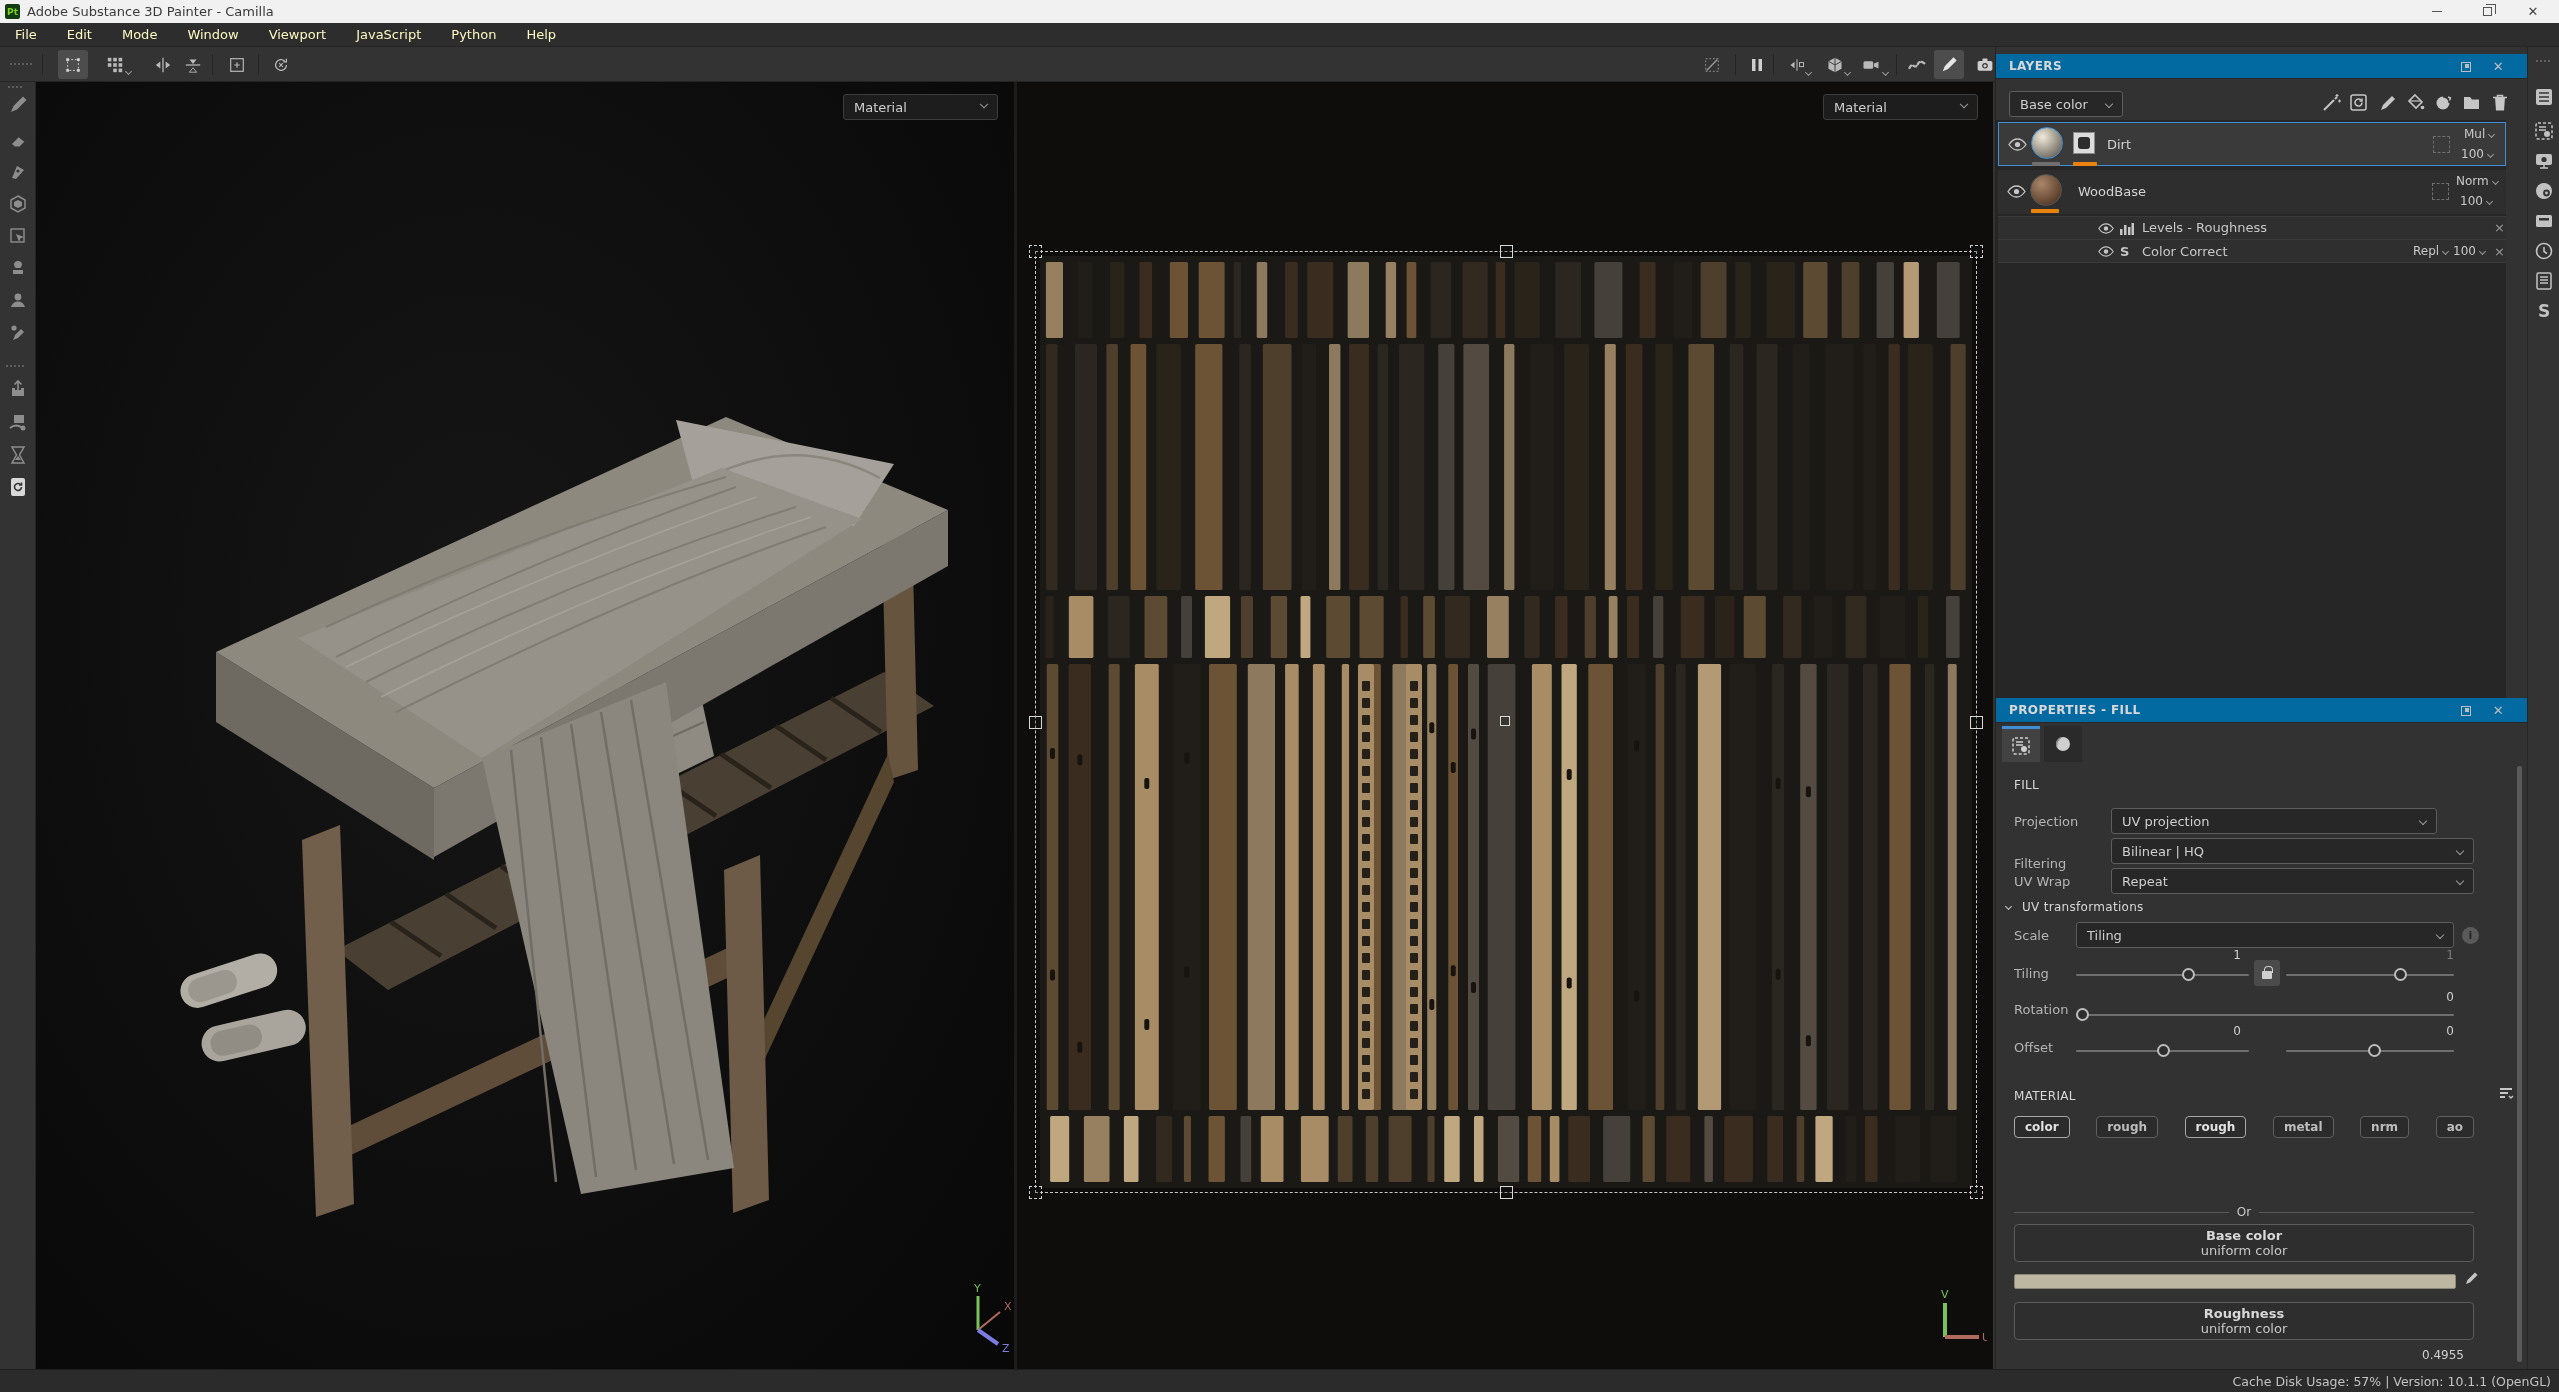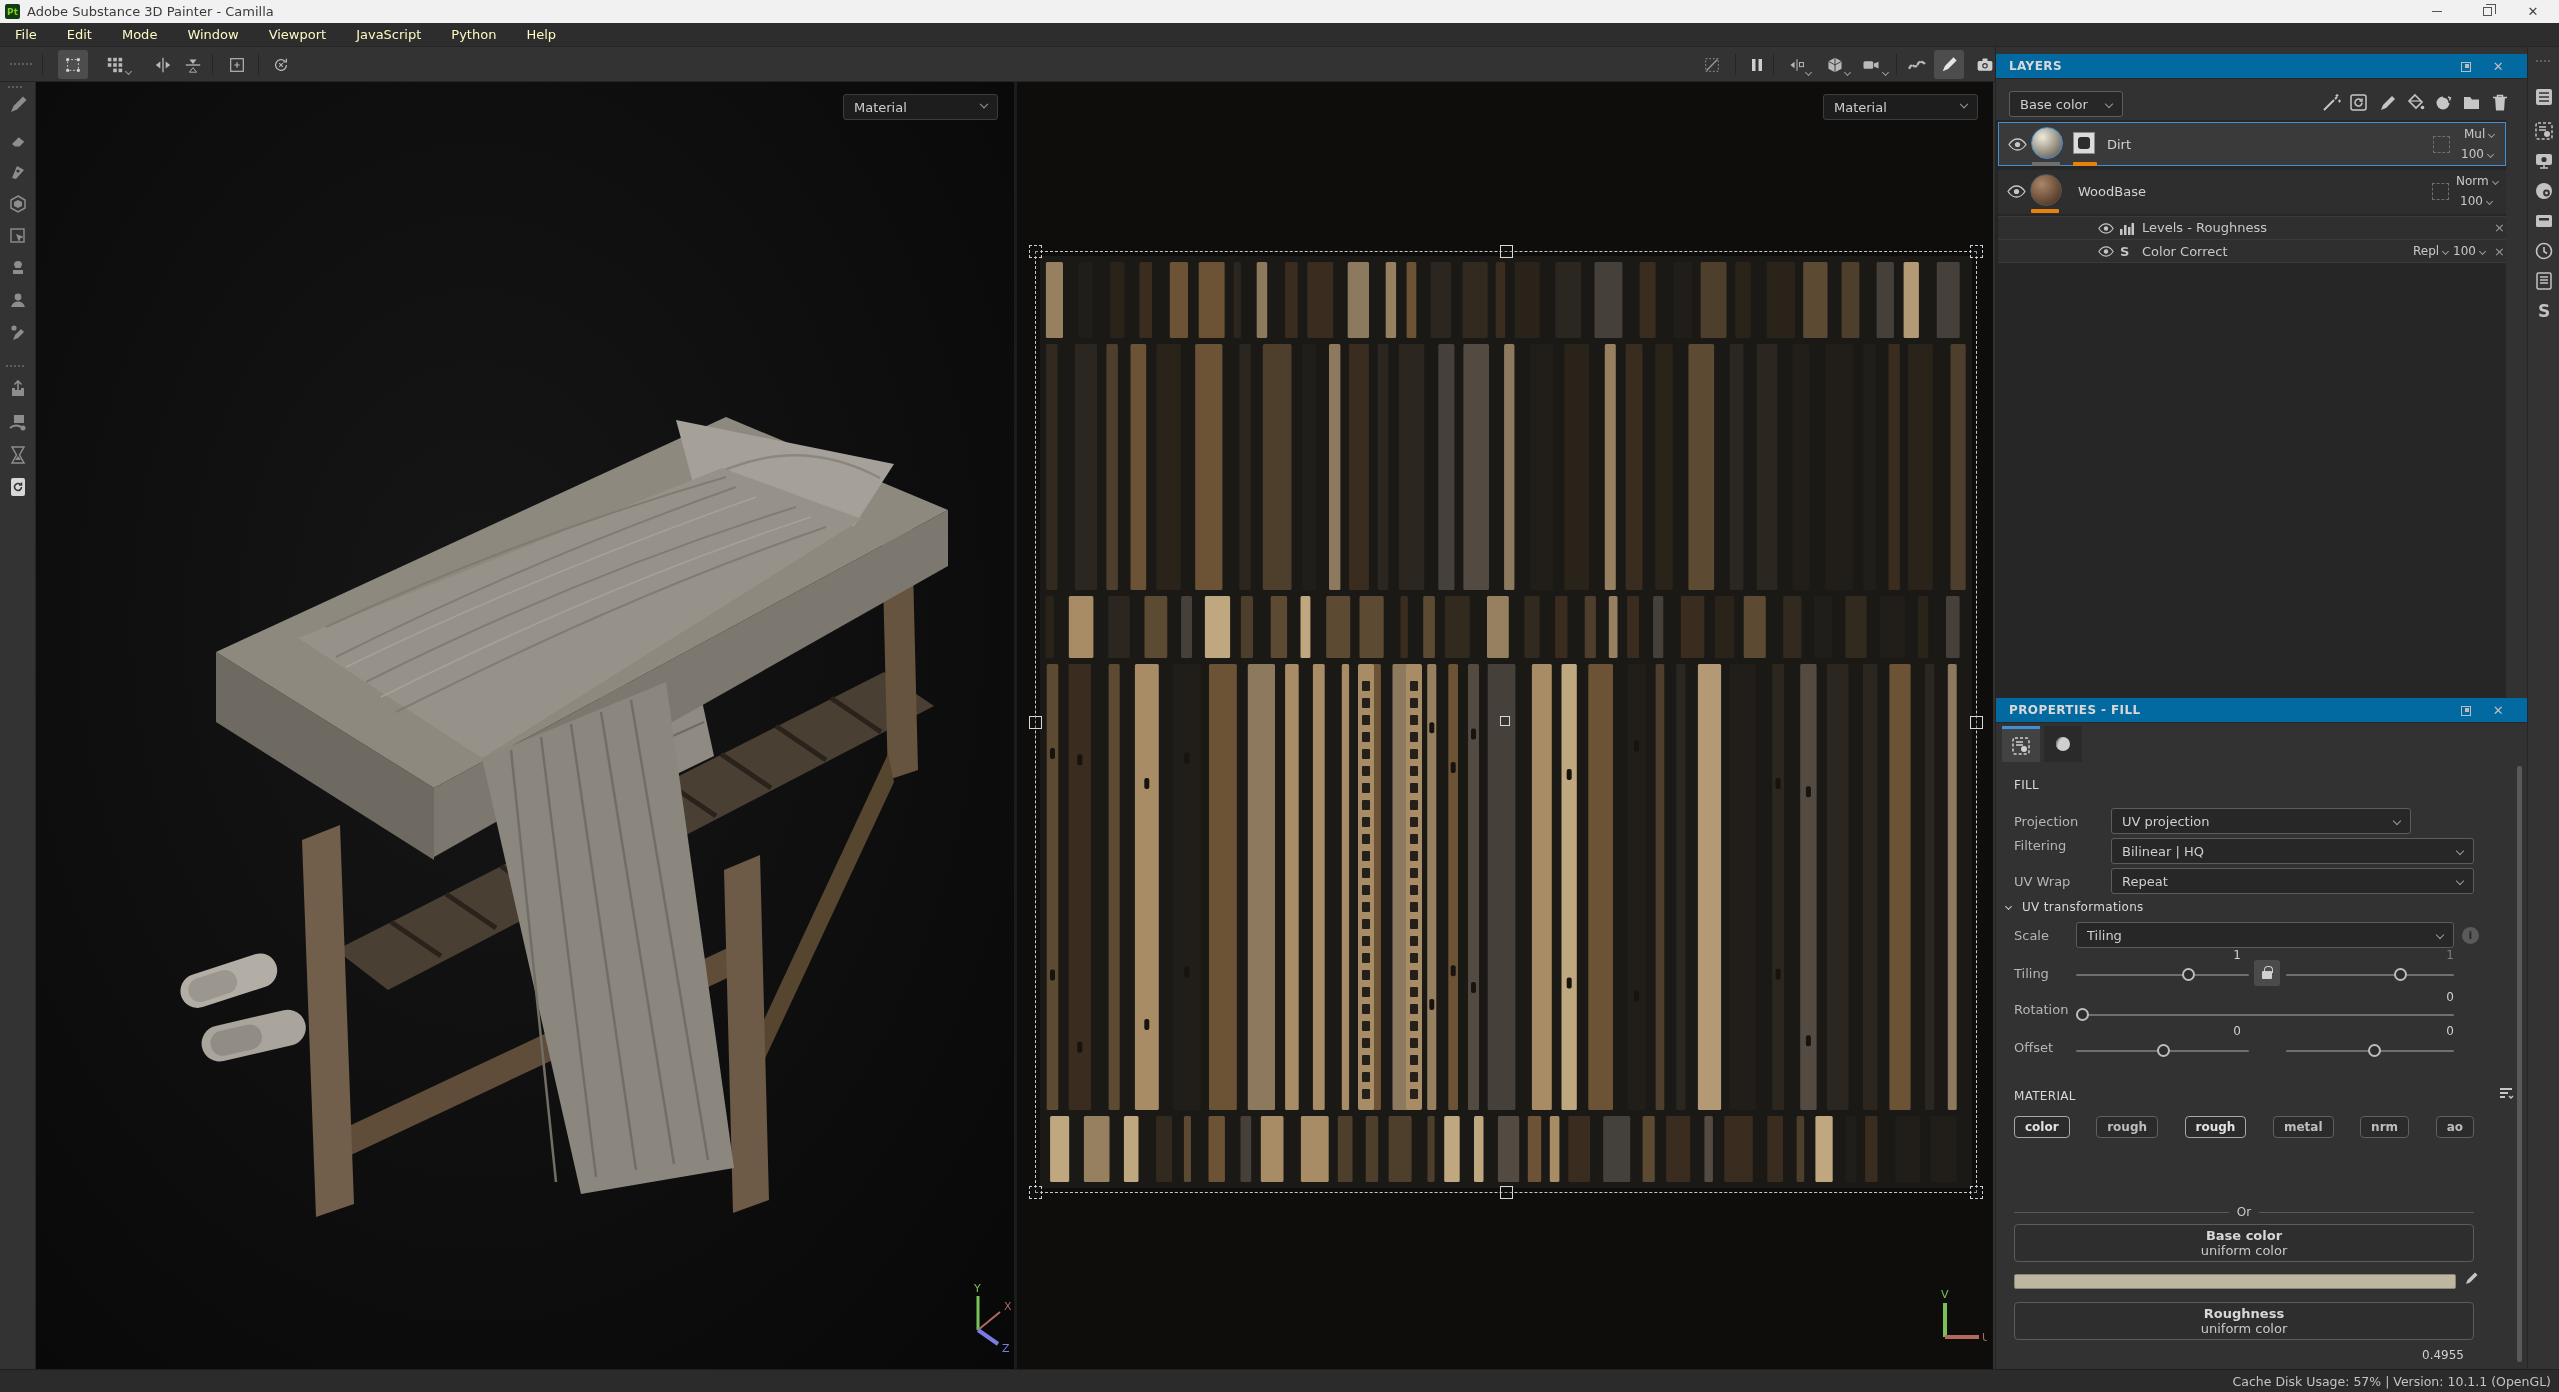--- a/index.html
+++ b/index.html
@@ -815,25 +815,25 @@
     <div class="abs" style="left:48px;top:679px;width:38px;height:36px;background:#2a2a2a;display:flex;align-items:center;justify-content:center">
       <svg class="ico" width="20" height="20" viewBox="0 0 20 20">
           <circle cx="10" cy="10" r="7" fill="#cfcfcf"></circle>
           <path d="M10 3a7 7 0 00-5 11.9A9 9 0 0110 3z" fill="#8a8a8a"></path>
         </svg>
     </div>
 
     <div class="abs" style="left:0;top:715px;width:532px;height:607px;background:#323232">
       <span class="sect" style="left:18px;top:16px">FILL</span>
       <span class="plabel" style="left:18px;top:52px">Projection</span>
-      <div class="dd abs" style="left:115px;top:46px;width:300px;height:26px">
+      <div class="dd abs" style="left:115px;top:46px;width:326px;height:26px">
           <span>UV projection</span>
           <span class="chev"></span>
         </div>
-      <span class="plabel" style="left:18px;top:76px">Filtering</span>
+      <span class="plabel" style="left:18px;top:94px">Filtering</span>
       <div class="dd abs" style="left:115px;top:76px;width:363px;height:26px">
           <span>Bilinear | HQ</span>
           <span class="chev"></span>
         </div>
       <span class="plabel" style="left:18px;top:112px">UV Wrap</span>
       <div class="dd abs" style="left:115px;top:106px;width:363px;height:26px">
           <span>Repeat</span>
           <span class="chev"></span>
         </div>
 

